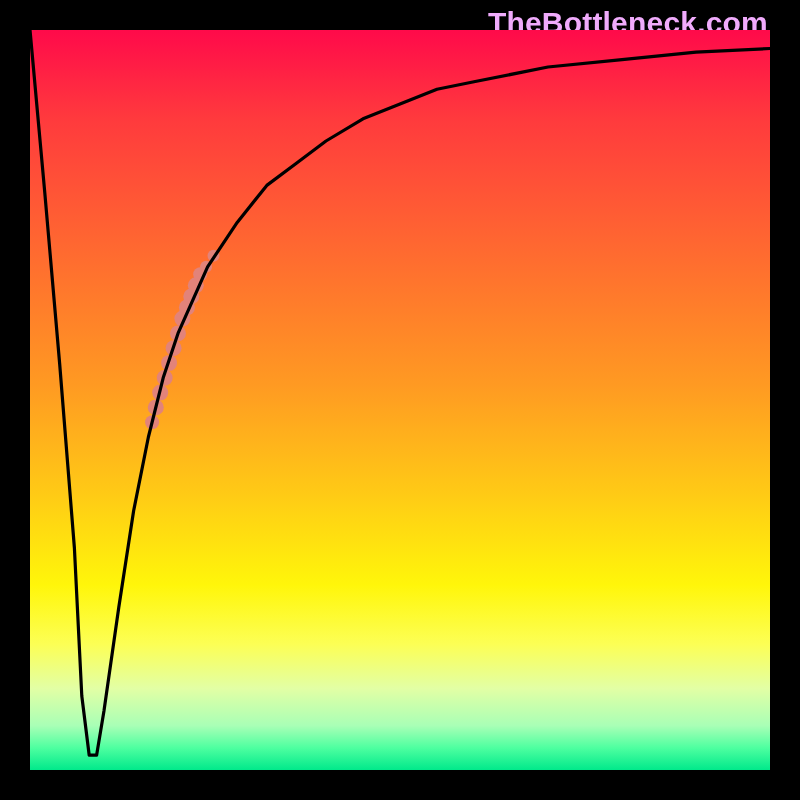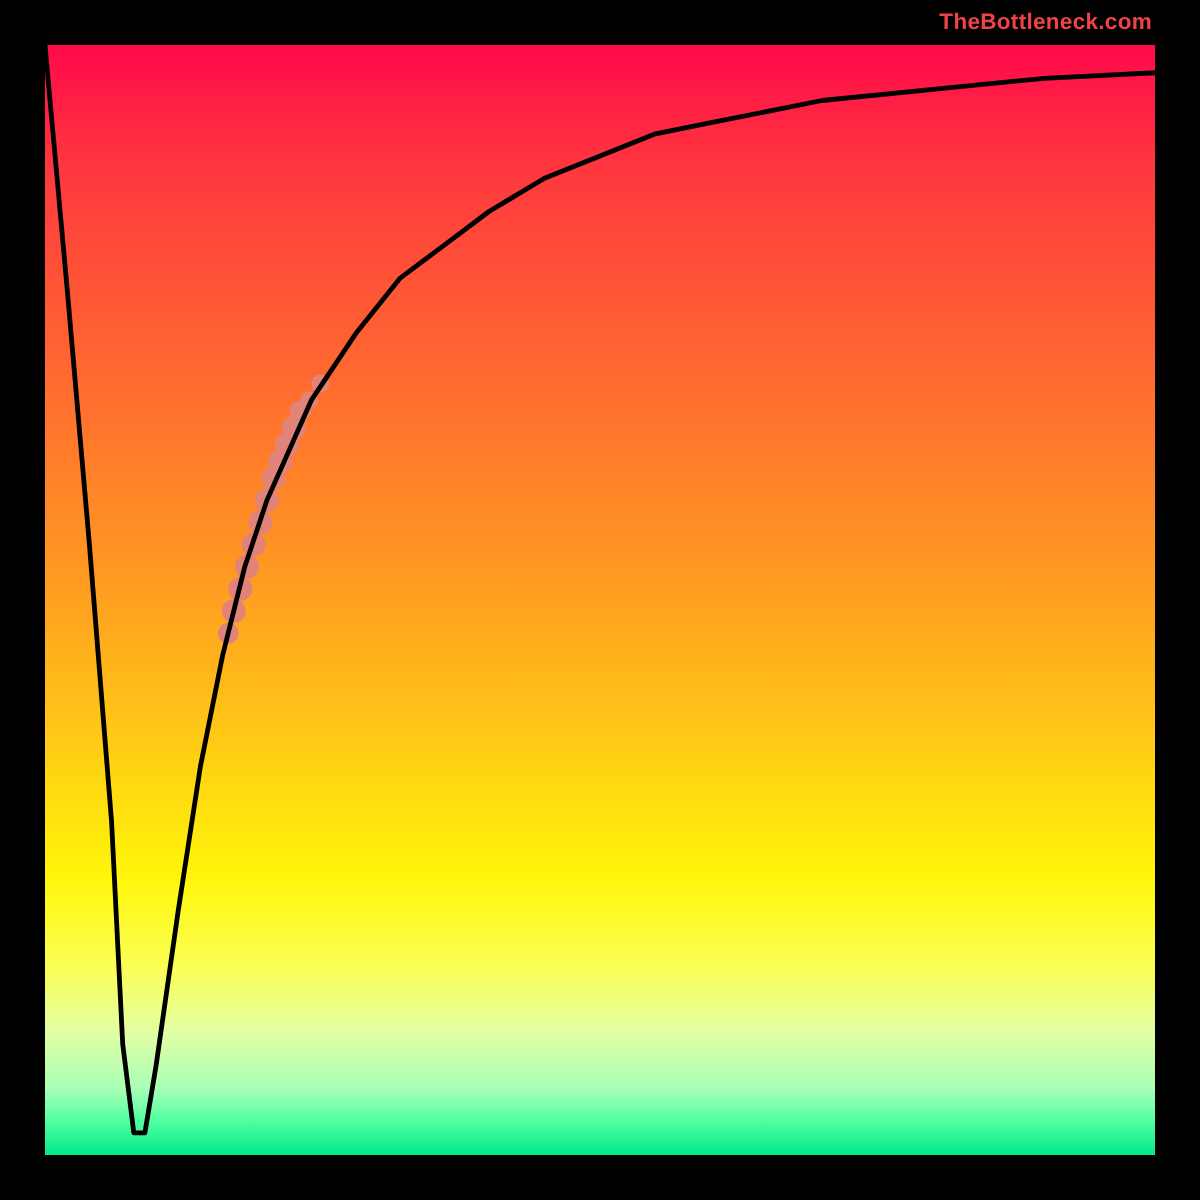--- a/index.html
+++ b/index.html
@@ -35,23 +35,23 @@
       #e2ffa5 89%,
       #a9ffb6 94%,
       #4effa0 97%,
       #00e98b 100%
     );
   }
   .watermark-link {
     position: absolute;
     right: 32px;
     top: 6px;
-    font-size: 15px;
+    font-size: 30px;
     font-weight: 600;
-    color: #ef4444;
+    color: #f0abfc;
     letter-spacing: 0.2px;
     text-decoration: none;
   }
   svg.curve {
     position: absolute;
     left: 0;
     top: 0;
     width: 740px;
     height: 740px;
   }

